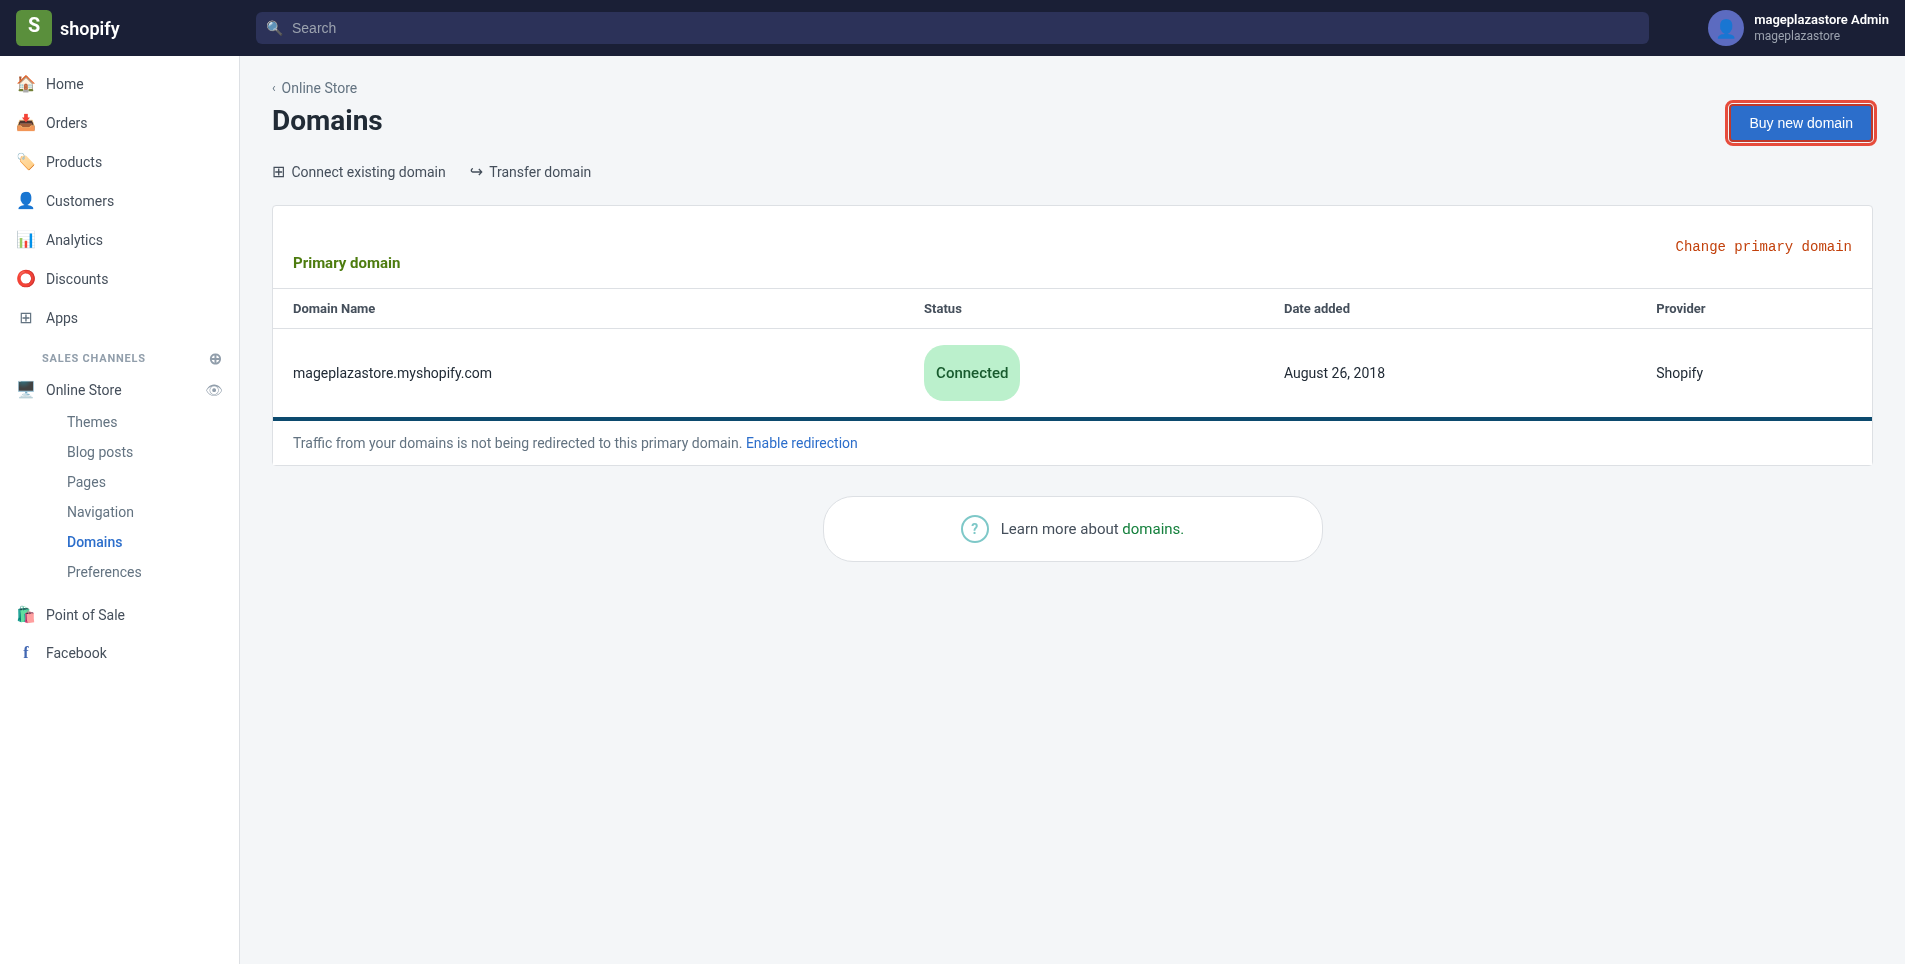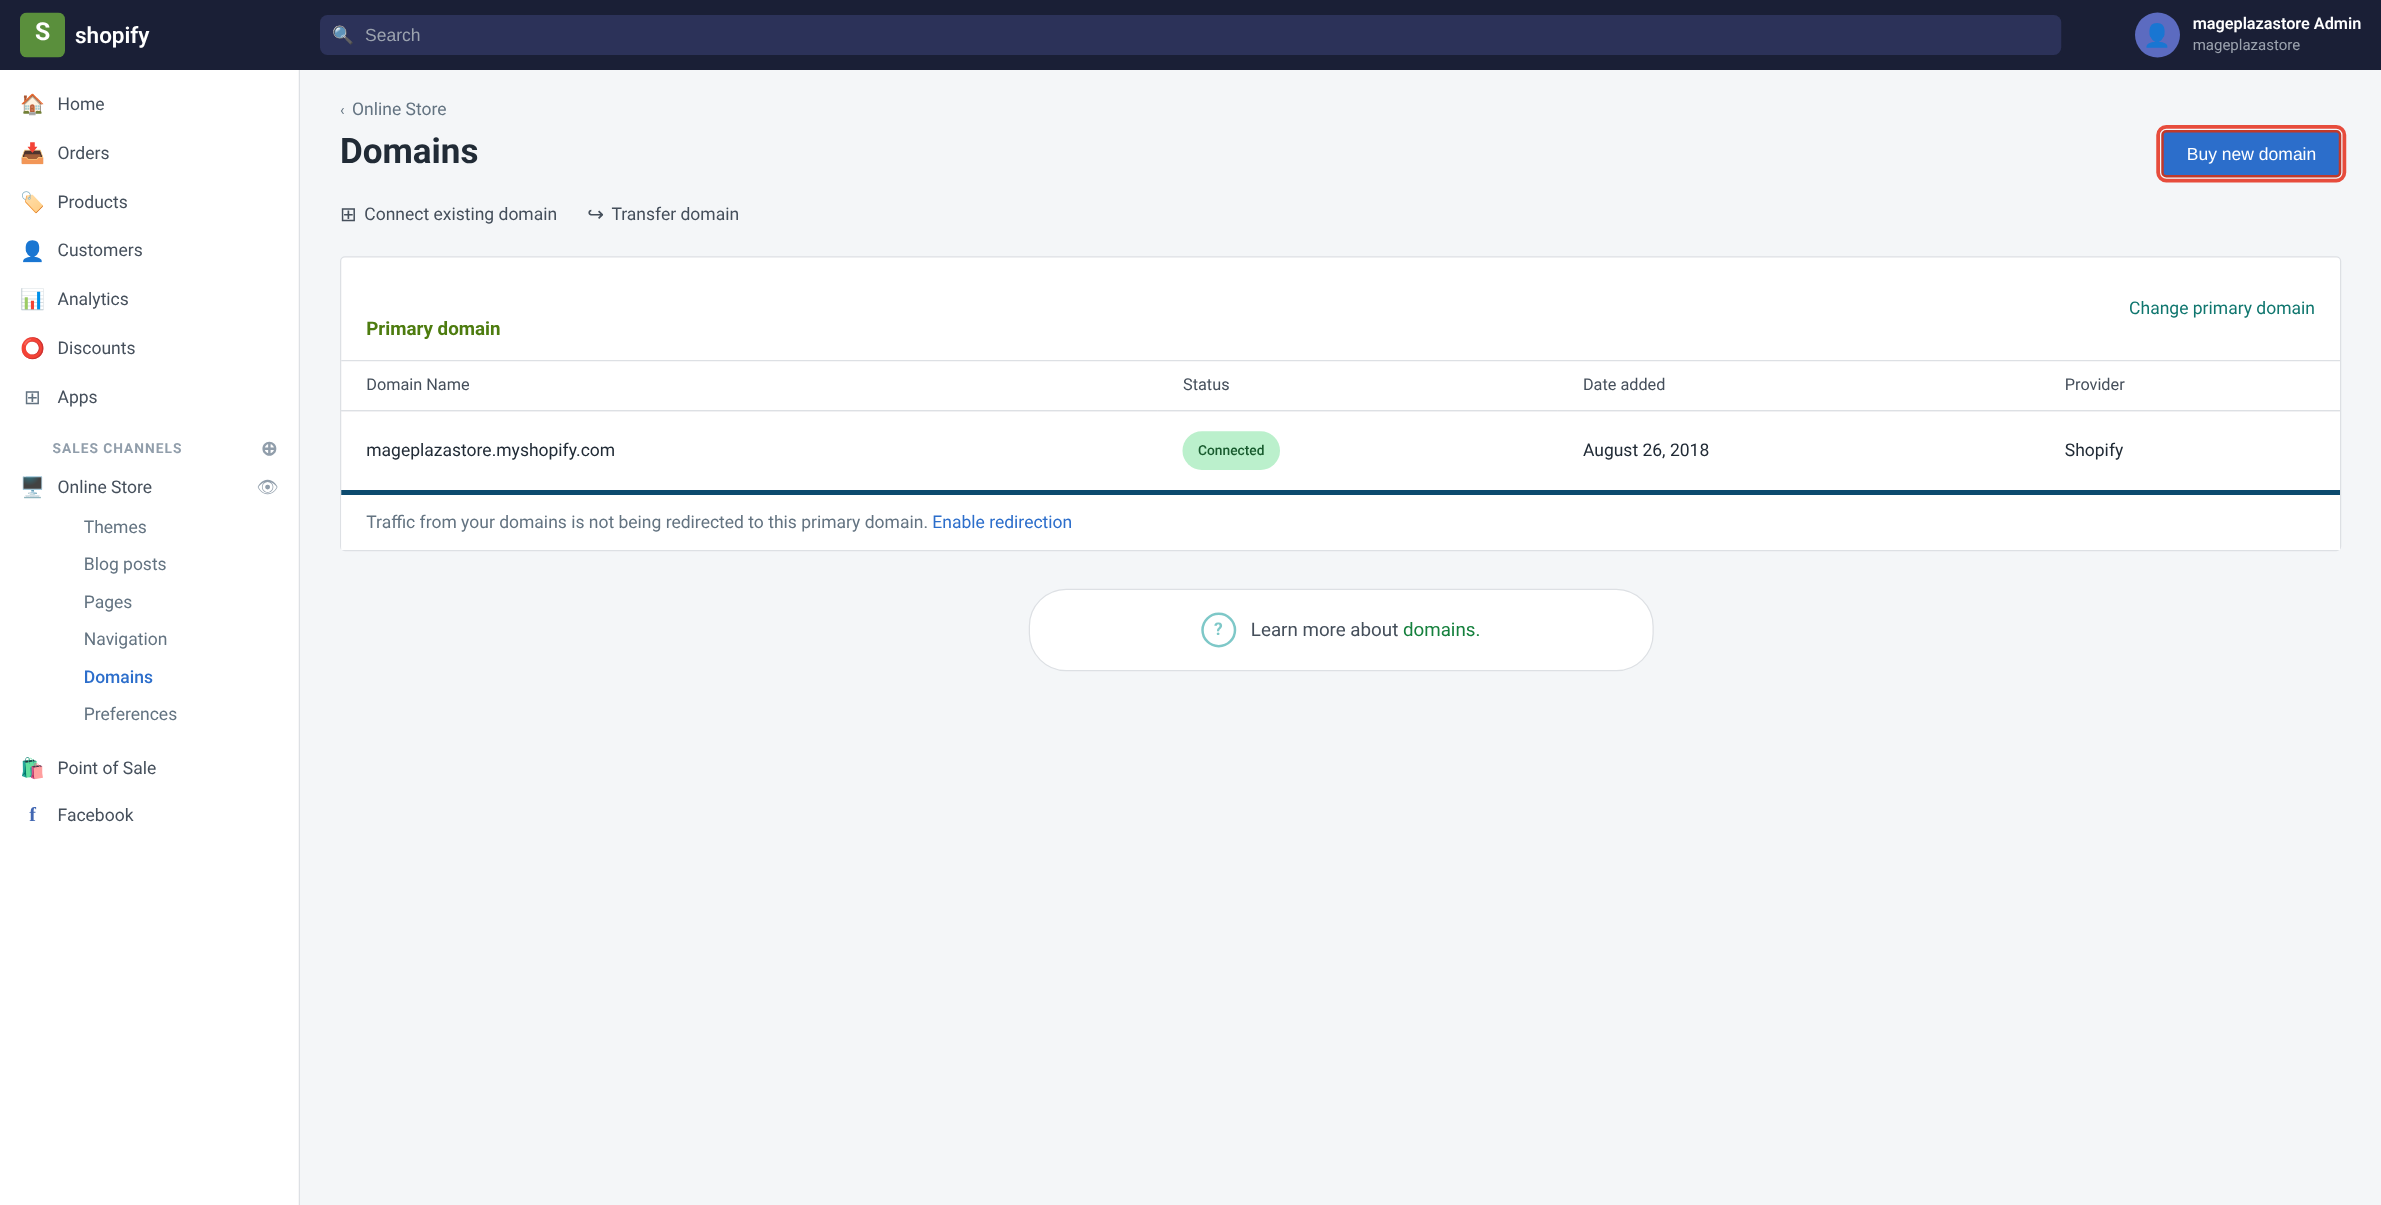--- a/index.html
+++ b/index.html
@@ -219,52 +219,53 @@
       padding: 16px 20px;
       border-bottom: 1px solid #dde0e4;
     }
     .primary-domain-title {
       font-size: 15px;
       font-weight: 700;
       color: #4d7c0f;
       margin-top: 32px;
     }
     .change-primary-link {
-      color: #0f766e;
+      color: #c2410c;
       font-size: 14px;
       cursor: pointer;
       text-decoration: none;
+      font-family: Liberation Mono, monospace;
     }
 
     .domain-table {
       width: 100%;
       border-collapse: collapse;
     }
     .domain-table th {
       padding: 12px 20px;
       text-align: left;
       font-size: 13px;
-      font-weight: 400;
+      font-weight: 700;
       color: #454f5b;
       border-bottom: 1px solid #dde0e4;
     }
     .domain-table td {
       padding: 16px 20px;
       font-size: 14px;
       color: #212b36;
       border-bottom: 1px solid #dde0e4;
     }
     .domain-table tr:last-child td { border-bottom: none; }
     .connected-badge {
       display: inline-block;
       background: #bbf0cc;
       color: #185b2e;
       border-radius: 20px;
-      padding: 9px 12px;
-      font-size: 11px;
+      padding: 19px 12px;
+      font-size: 15px;
       font-weight: 500;
     }
 
     
     .redirect-warning {
       padding: 14px 20px;
       font-size: 14px;
       color: #637381;
       background: #fff;
       border-top: 4px solid #0c4a6e;

